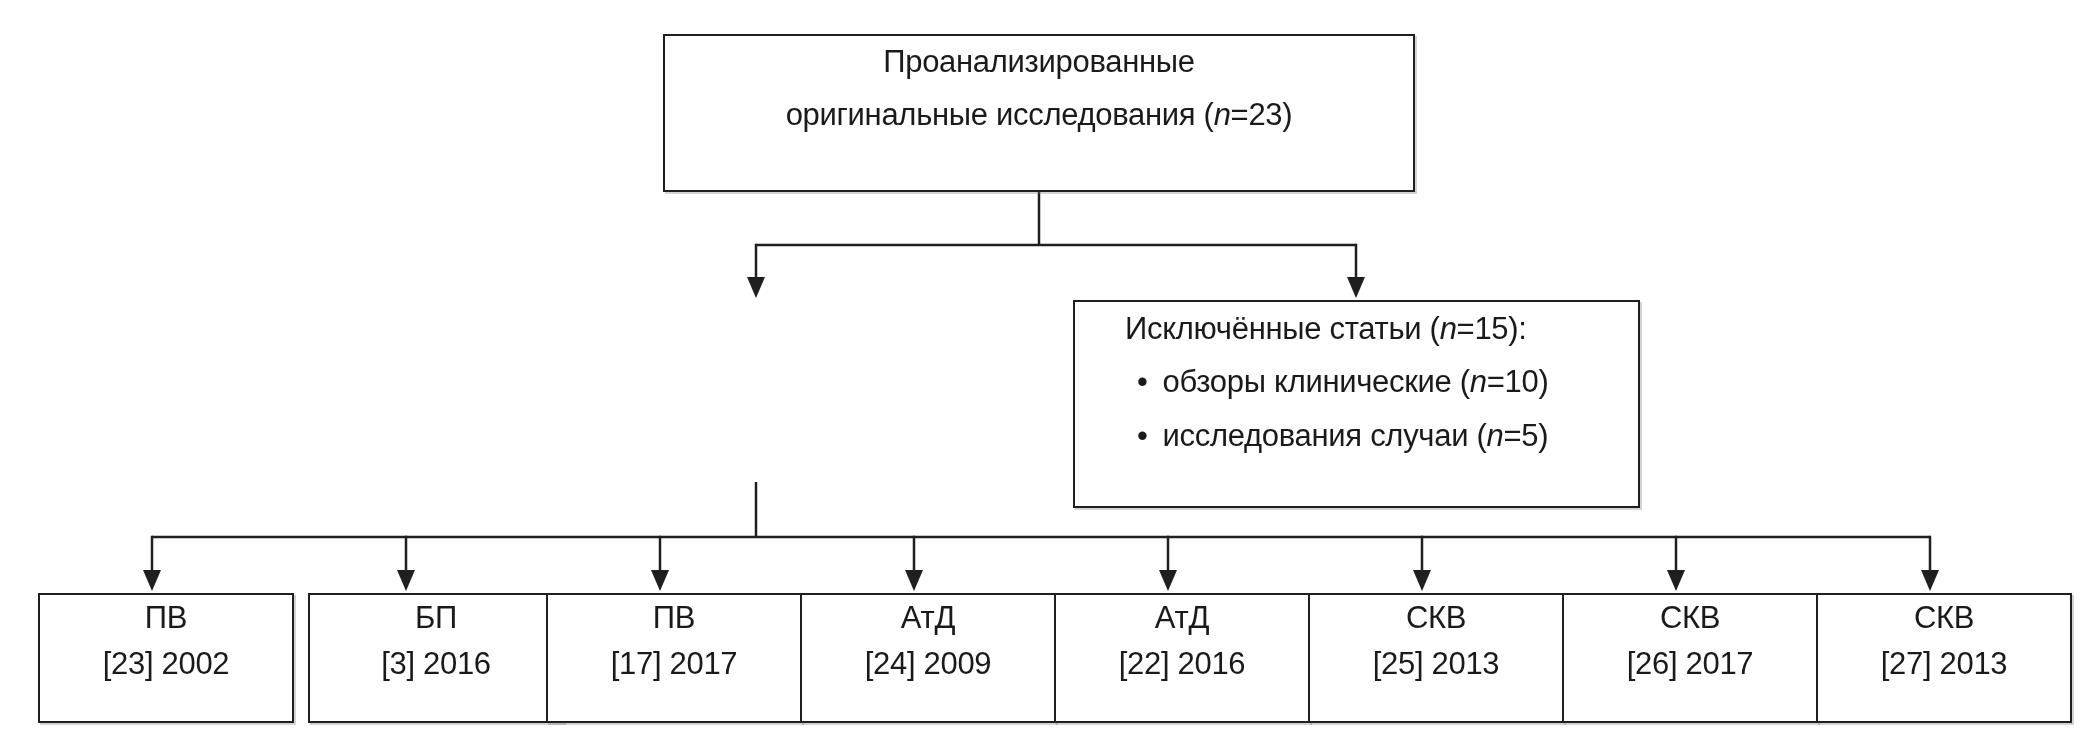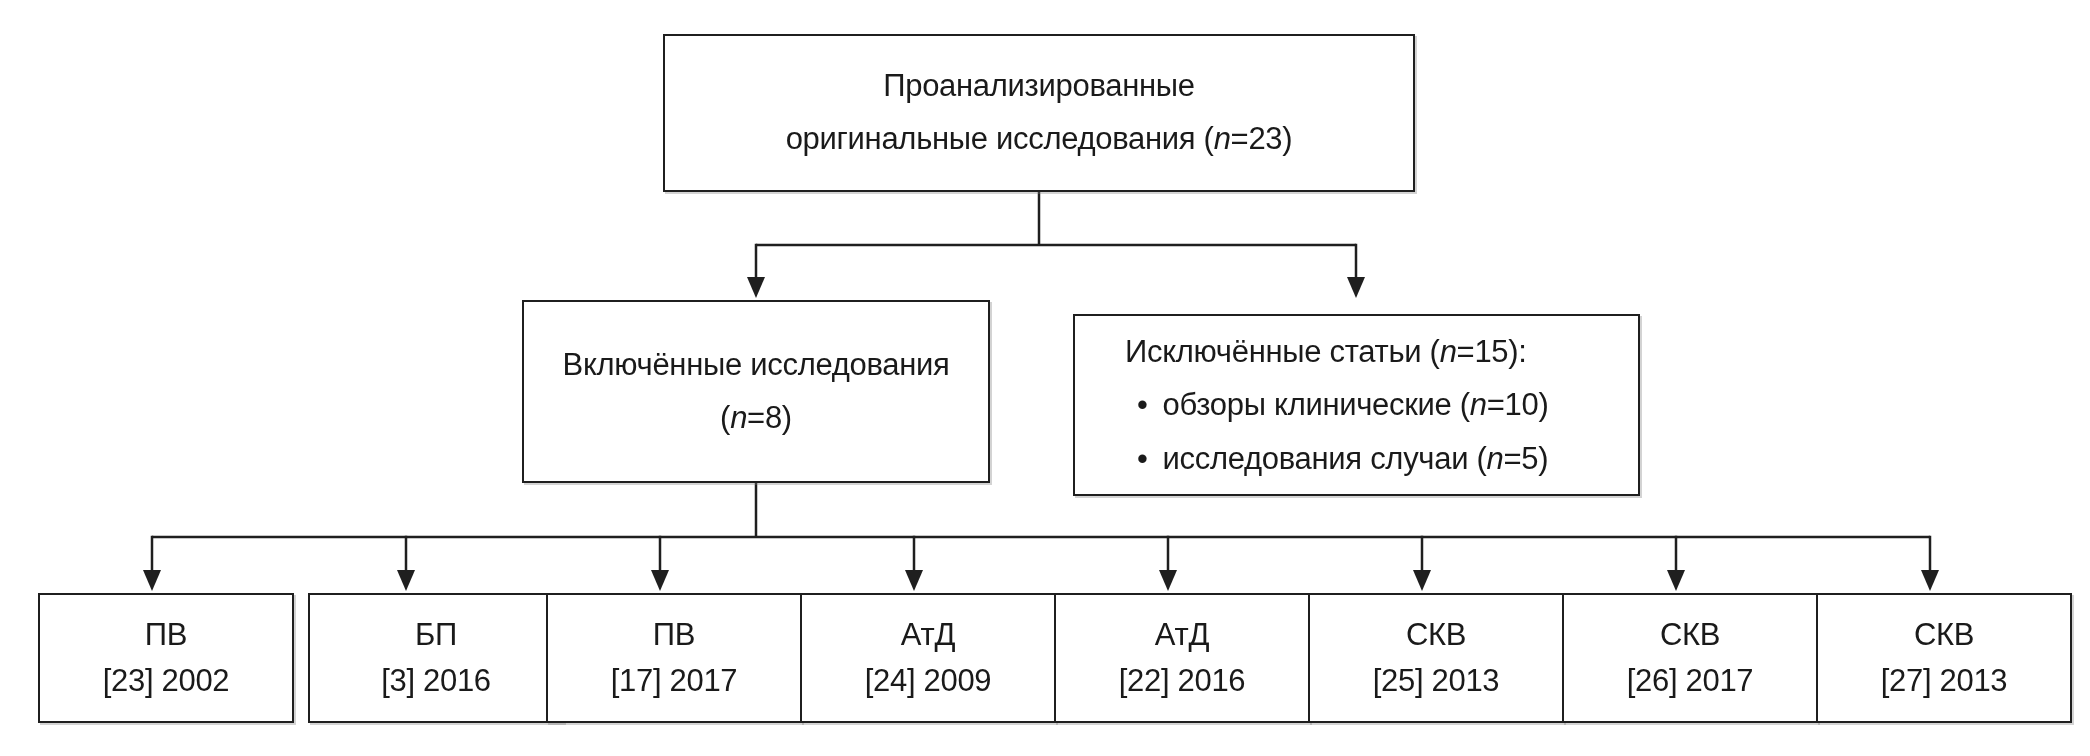--- a/index.html
+++ b/index.html
@@ -22,38 +22,37 @@
     width: 2090px; height: 756px;
     pointer-events: none;
   }
   .box {
     position: absolute;
     background: #ffffff;
     border: 2.5px solid #1f1f1f;
     box-sizing: border-box;
     display: flex;
     flex-direction: column;
-    justify-content: center;
+    justify-content: flex-start;
     align-items: center;
     text-align: center;
     font-size: 31px;
     letter-spacing: -0.3px;
     line-height: 1.7;
     box-shadow: 2px 2px 0 rgba(130,130,130,0.35);
   }
   .root-box     { left: 663px;  top: 34px;  width: 752px; height: 158px; }
   .included-box { left: 522px;  top: 300px; width: 468px; height: 183px; }
   .excluded-box {
-    left: 1073px; top: 300px; width: 567px; height: 182px;
+    left: 1073px; top: 300px; width: 567px; height: 208px;
     align-items: flex-start;
     text-align: left;
     padding-left: 50px;
     padding-right: 6px;
     line-height: 1.72;
-    margin-top: 14px;
   }
   .bullet-row { display: flex; align-items: baseline; padding-left: 12px; }
   .bullet-marker { margin-right: 15px; }
   .study-box { top: 593px; width: 256px; height: 130px; line-height: 1.47; }
   .study-box.s1 { left: 38px;   }
   .study-box.s2 { left: 292px; margin-left: 16px;  }
   .study-box.s3 { left: 546px;  }
   .study-box.s4 { left: 800px;  }
   .study-box.s5 { left: 1054px; }
   .study-box.s6 { left: 1308px; }
@@ -97,24 +96,20 @@
       <polygon points="1667,570 1685,570 1676,591"></polygon>
       <polygon points="1921,570 1939,570 1930,591"></polygon>
     </g>
   </svg>
 
   <div class="box root-box">
     <div>Проанализированные</div>
     <div><span>оригинальные исследования (</span><i>n</i><span>=23)</span></div>
   </div>
 
-  <div class="box included-box">
-    <div>Включённые исследования</div>
-    <div><span>(</span><i>n</i><span>=8)</span></div>
-  </div>
 
   <div class="box excluded-box">
     <div><span>Исключённые статьи (</span><i>n</i><span>=15):</span></div>
     <div class="bullet-row">
       <span class="bullet-marker">•</span>
       <span><span>обзоры клинические (</span><i>n</i><span>=10)</span></span>
     </div>
     <div class="bullet-row">
       <span class="bullet-marker">•</span>
       <span><span>исследования случаи (</span><i>n</i><span>=5)</span></span>

